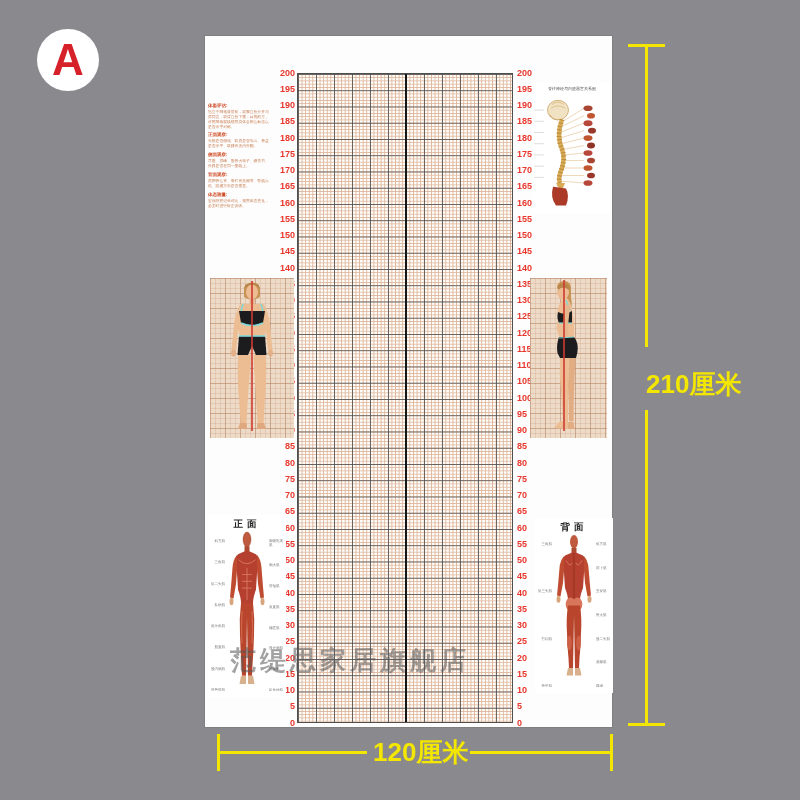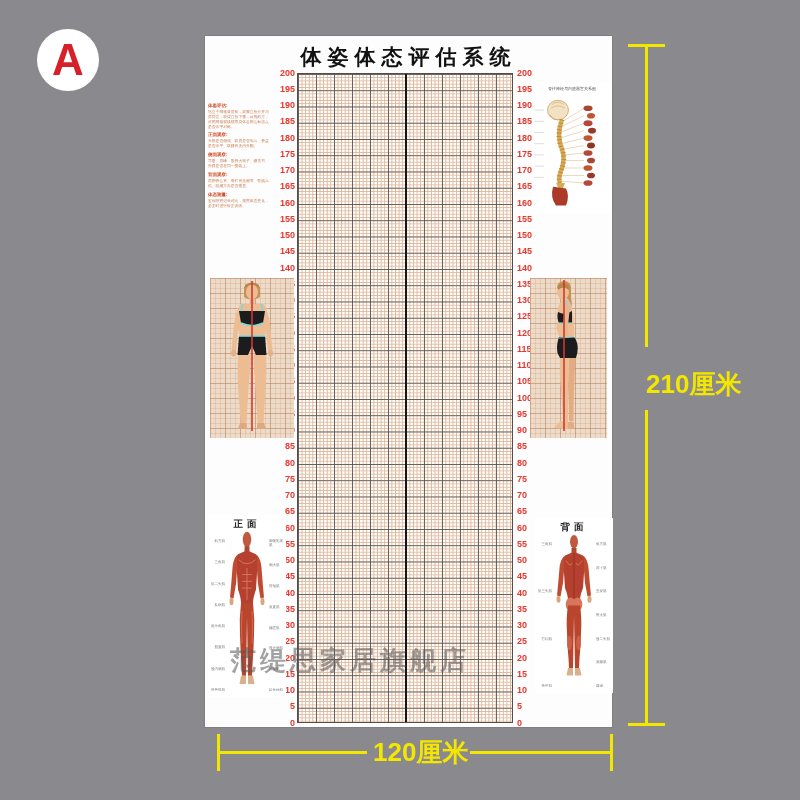--- a/index.html
+++ b/index.html
@@ -89,21 +89,20 @@
     z-index:4;white-space:nowrap;line-height:1;}
 </style>
 </head>
 <body>
 
 <div class="badge">
   <span class="badge-letter">A</span>
 </div>
 
 <div class="poster">
-  <div class="poster-title">体姿体态评估系统</div>
 
   <div class="info-block">
     <div class="tiny-scale" id="info-inner">
         <div class="info-h">体姿评估:</div>
         <div class="info-b">站立于网格背景前，双脚自然分开与肩同宽，双臂自然下垂，目视前方，对照网格横线观察身体各部位标志点是否水平对称。</div>
         <div class="info-h">正面观察:</div>
         <div class="info-b">头部是否侧倾、双肩是否等高、骨盆是否水平、双膝有无内外翻。</div>
         <div class="info-h">侧面观察:</div>
         <div class="info-b">耳垂、肩峰、股骨大转子、膝关节、外踝是否在同一垂线上。</div>
         <div class="info-h">背面观察:</div>

